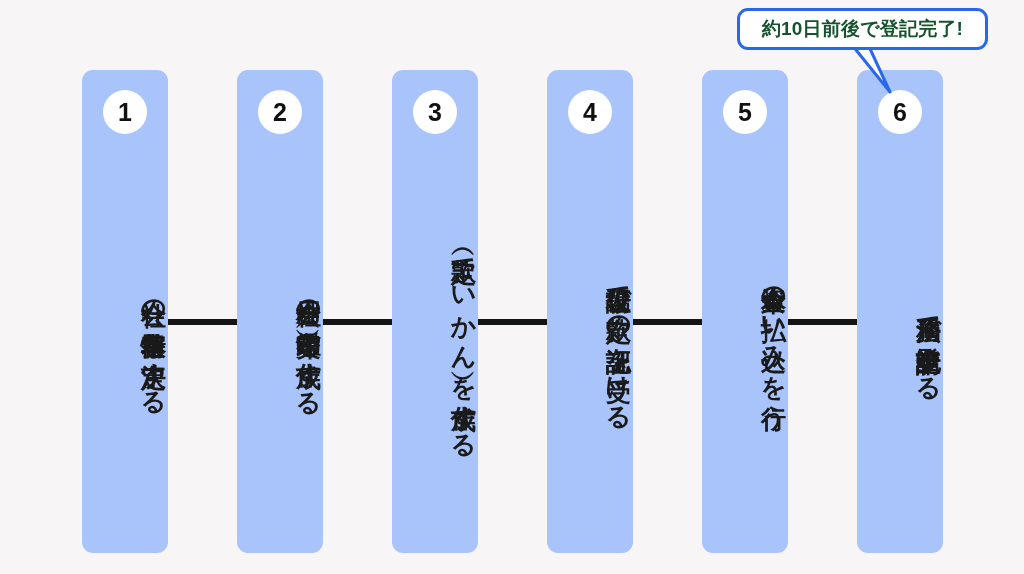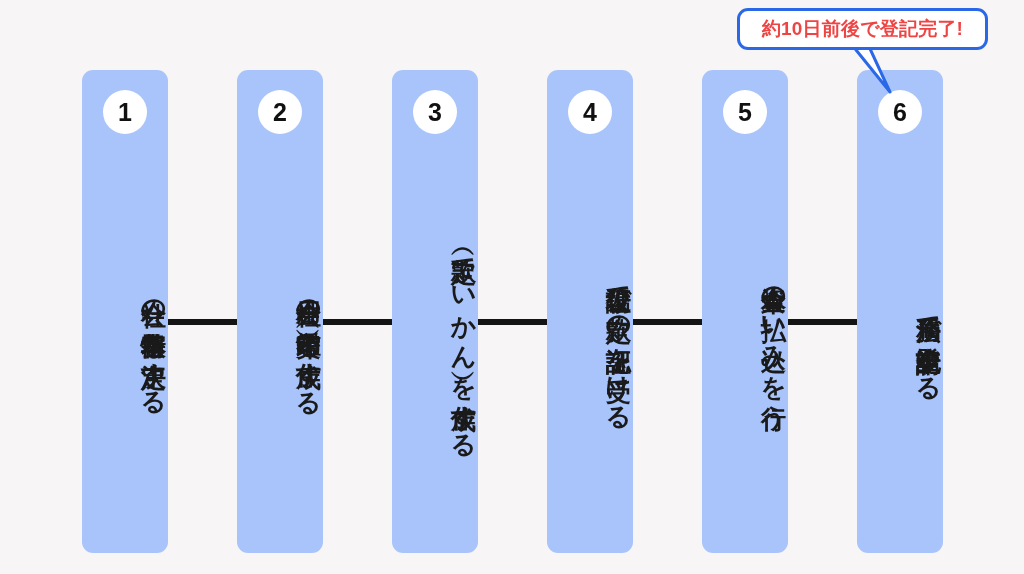--- a/index.html
+++ b/index.html
@@ -96,21 +96,21 @@
   #callout {
     position: absolute;
     left: 737px;
     top: 8px;
     width: 251px;
     height: 42px;
     box-sizing: border-box;
     border: 3px solid #2b68e8;
     border-radius: 11px;
     background: #ffffff;
-    color: #ef4444;
+    color: #14532d;
     font-size: 19px;
     font-weight: bold;
     font-style: italic;
     display: flex;
     align-items: center;
     justify-content: center;
     letter-spacing: 0.01em;
     z-index: 4;
   }
   #callout-text {

